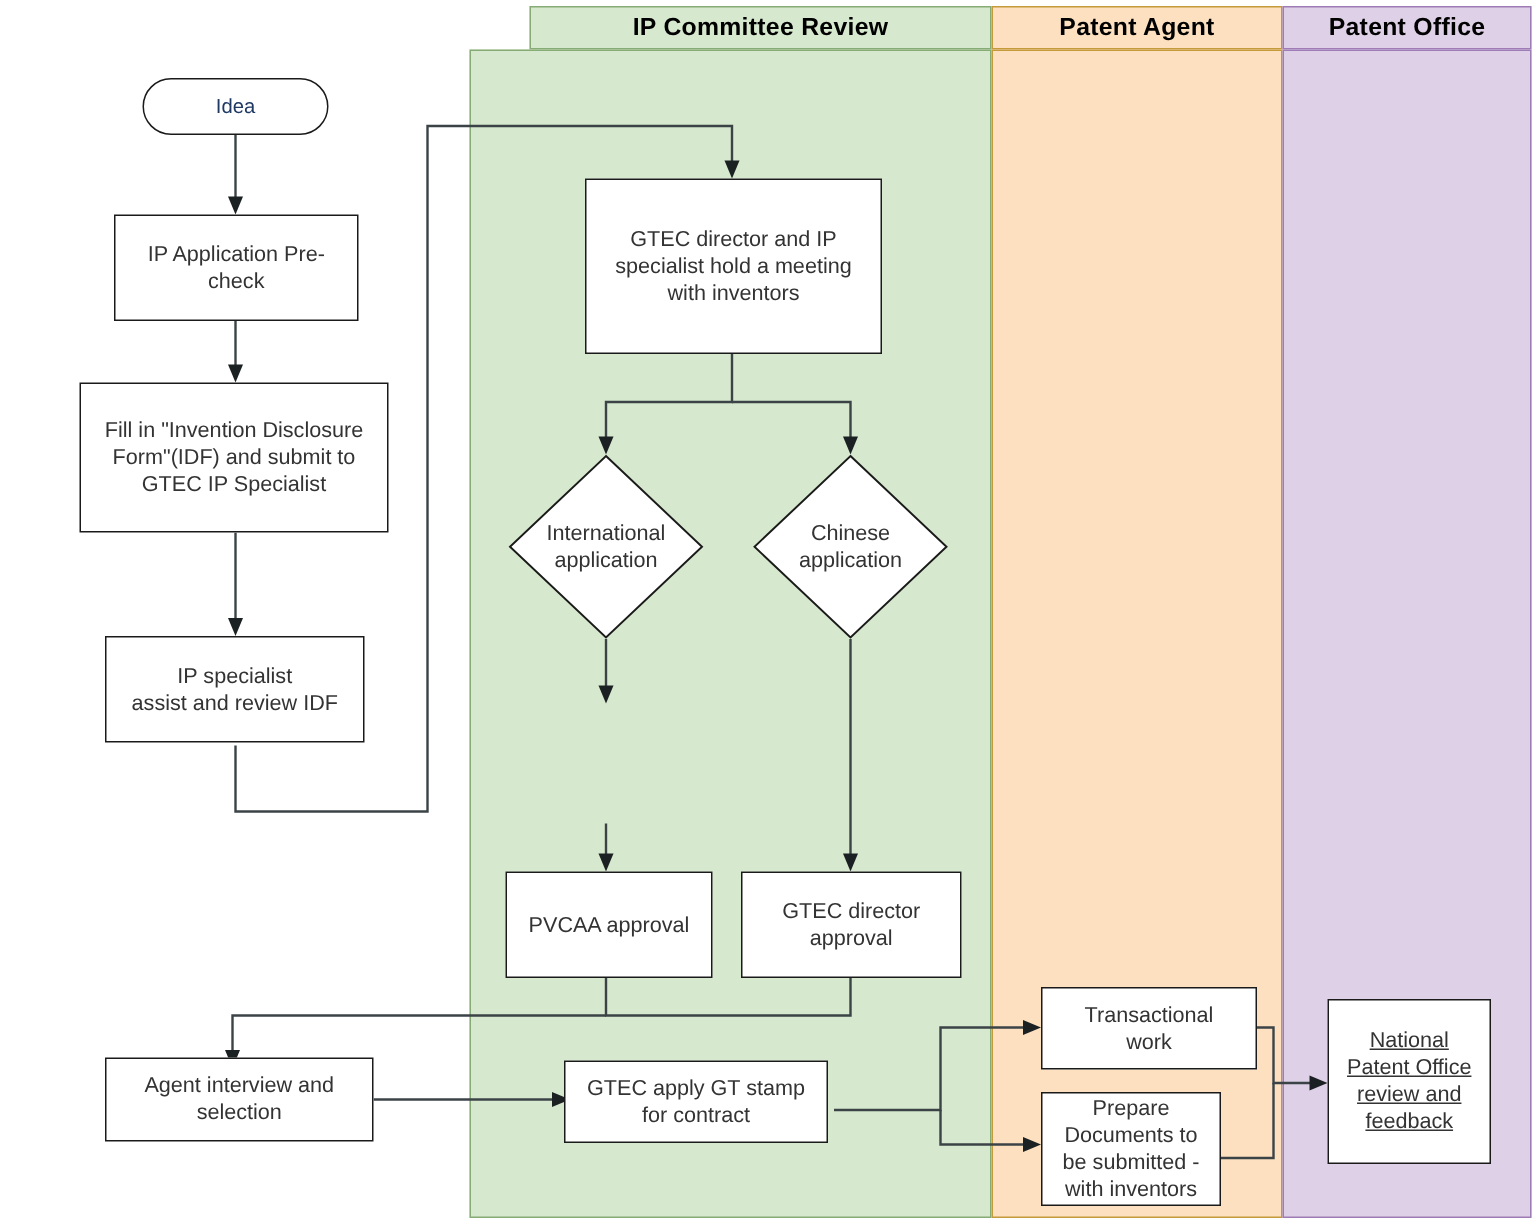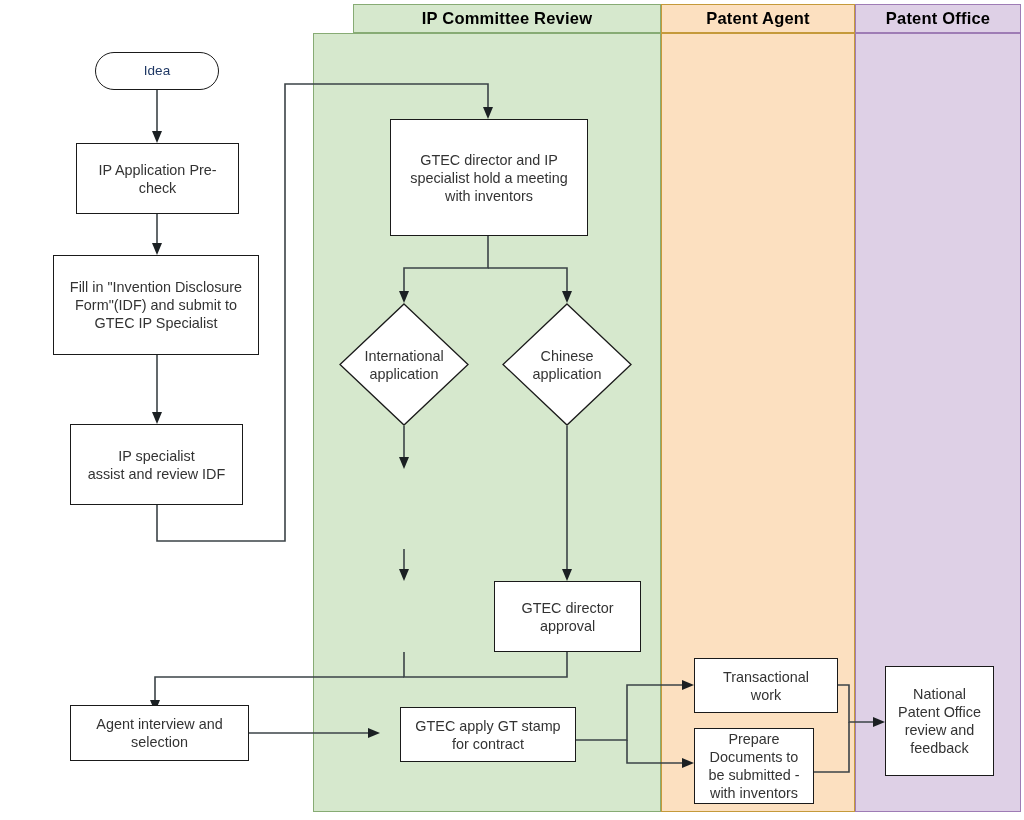--- a/index.html
+++ b/index.html
@@ -188,21 +188,21 @@
 
   <div class="node terminator" style="left:95px; top:52px; width:124px; height:38px;">Idea</div>
 
   <div class="node" style="left:76px; top:143px; width:163px; height:71px;">IP Application Pre-
 check</div>
 
   <div class="node" style="left:53px; top:255px; width:206px; height:100px;">Fill in "Invention Disclosure
 Form"(IDF) and submit to
 GTEC IP Specialist</div>
 
-  <div class="node" style="left:70px; top:424px; width:173px; height:81px;">IP specialist
+  <div class="node" style="left:70px; top:424px; width:173px; height:71px;">IP specialist
 assist and review IDF</div>
 
   <div class="node" style="left:390px; top:119px; width:198px; height:117px;">GTEC director and IP
 specialist hold a meeting
 with inventors</div>
 
   <div class="diamond-wrap" style="left:339px; top:303px; width:130px; height:123px;">
     <svg width="130" height="123" viewBox="0 0 130 123">
       <polygon points="65,1 129,61.5 65,122 1,61.5" fill="#ffffff" stroke="#1a1a1a" stroke-width="1.3"></polygon>
     </svg>
@@ -212,36 +212,37 @@
 
   <div class="diamond-wrap" style="left:502px; top:303px; width:130px; height:123px;">
     <svg width="130" height="123" viewBox="0 0 130 123">
       <polygon points="65,1 129,61.5 65,122 1,61.5" fill="#ffffff" stroke="#1a1a1a" stroke-width="1.3"></polygon>
     </svg>
     <div class="diamond-label">Chinese
 application</div>
   </div>
 
 
+  <div class="node" style="left:337px; top:581px; width:138px; height:71px;">PVCAA approval</div>
 
   <div class="node" style="left:494px; top:581px; width:147px; height:71px;">GTEC director
 approval</div>
 
   <div class="node" style="left:70px; top:705px; width:179px; height:56px;">Agent interview and
 selection</div>
 
-  <div class="node" style="left:400px; top:707px; width:176px; height:55px;">GTEC apply GT stamp
+  <div class="node" style="left:376px; top:707px; width:176px; height:55px;">GTEC apply GT stamp
 for contract</div>
 
   <div class="node" style="left:694px; top:658px; width:144px; height:55px;">Transactional
 work</div>
 
   <div class="node" style="left:694px; top:728px; width:120px; height:76px;">Prepare
 Documents to
 be submitted -
 with inventors</div>
 
-  <div class="node" style="left:885px; top:666px; width:109px; height:110px;">National
+  <div class="node" style="left:885px; top:666px; width:109px; height:110px;text-decoration:underline;">National
 Patent Office
 review and
 feedback</div>
 
 </div>
 
 </body></html>

